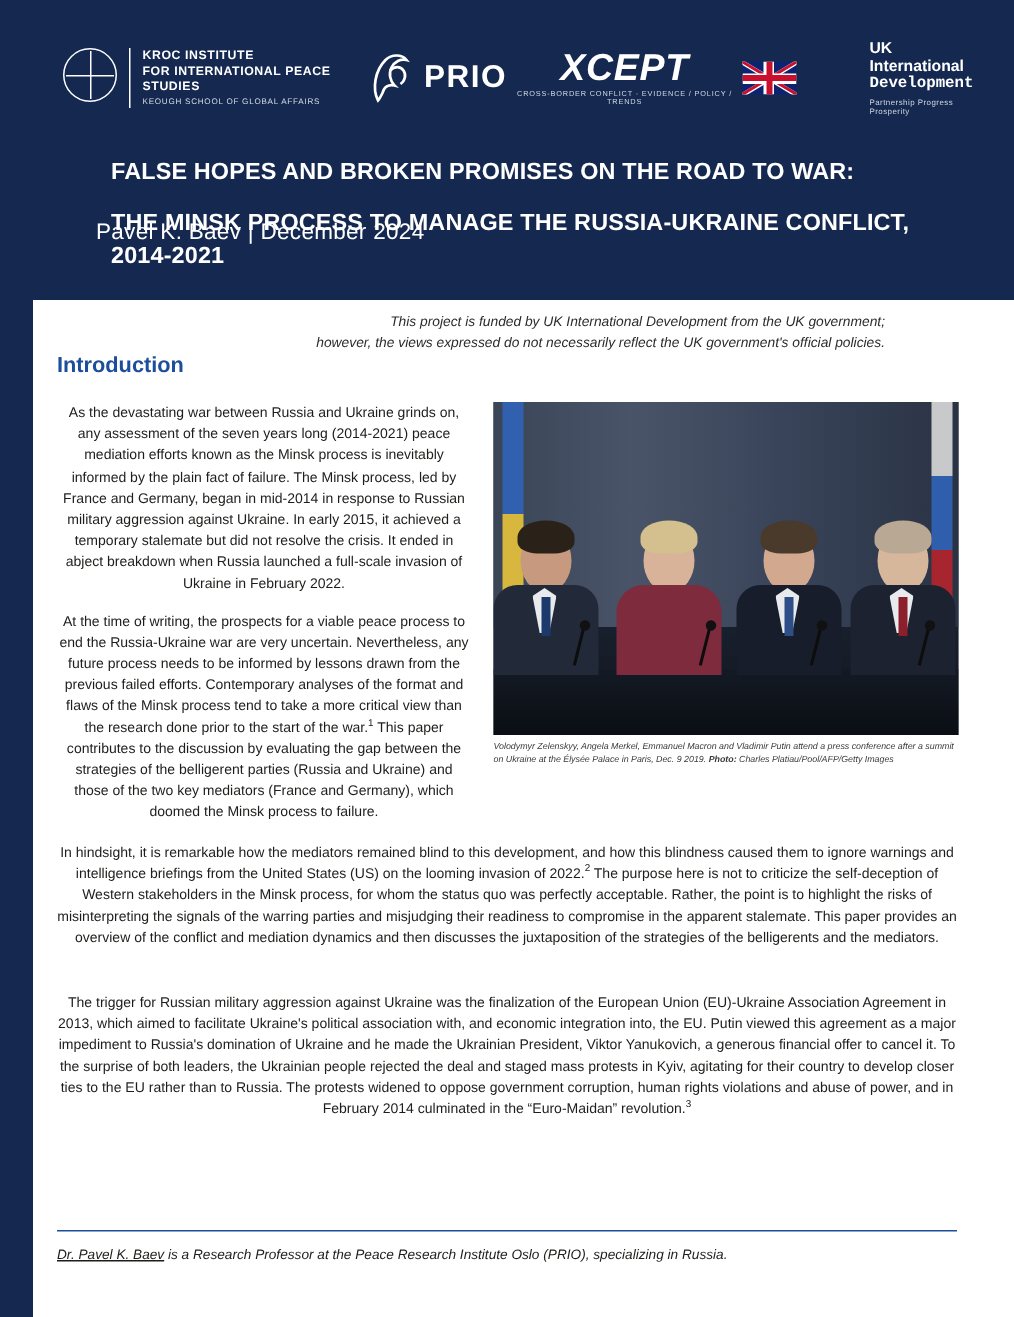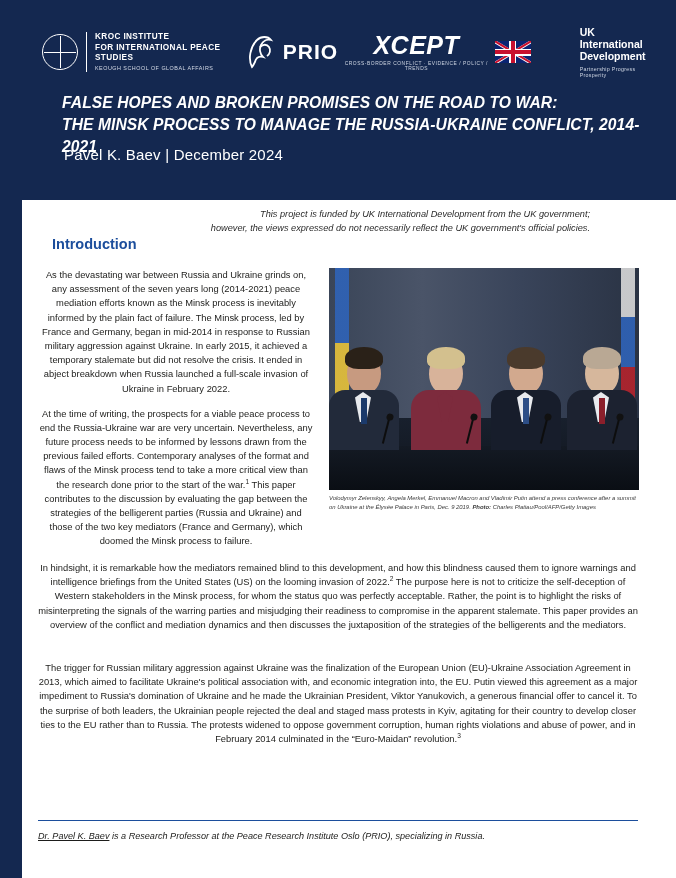--- a/index.html
+++ b/index.html
@@ -47,21 +47,21 @@
     left: 20px;
     top: 26px;
     width: 610px;
     height: 52px;
     display: flex;
     align-items: center;
     justify-content: space-between;
   }
   .logo {
     display: flex;
-    align-items: center;
+    align-items: flex-start;
     gap: 8px;
     color: #ffffff;
   }
   .kroc-globe {
     width: 34px;
     height: 34px;
     border-radius: 50%;
     border: 1.6px solid #ffffff;
     position: relative;
     flex: none;
@@ -127,37 +127,36 @@
   .uf-d1 { width: 44px; height: 3px; background: #fff; top: 9.5px; left: -4px; transform: rotate(31deg); }
   .uf-d2 { width: 44px; height: 3px; background: #fff; top: 9.5px; left: -4px; transform: rotate(-31deg); }
   .uf-dr1 { width: 44px; height: 1.6px; background: #c8102e; top: 10.2px; left: -4px; transform: rotate(31deg); }
   .uf-dr2 { width: 44px; height: 1.6px; background: #c8102e; top: 10.2px; left: -4px; transform: rotate(-31deg); }
   .uf-vw { width: 7px; height: 22px; background: #fff; left: 14.5px; top: 0; }
   .uf-hw { width: 36px; height: 7px; top: 7.5px; left: 0; background: #fff; }
   .uf-vr { width: 4px; height: 22px; background: #c8102e; left: 16px; top: 0; }
   .uf-hr { width: 36px; height: 4px; top: 9px; left: 0; background: #c8102e; }
   .ukaid-text { line-height: 1.15; margin-left: 41px; }
   .ukaid-l1 { font-size: 10.5px; font-weight: bold; }
-  .ukaid-l2 { font-size: 10.5px; font-weight: bold; }
+  .ukaid-l2 { font-size: 10.5px; font-weight: bold; font-family: Liberation Mono, monospace; }
   .ukaid-l3 { font-size: 5.3px; color: #cfd6e3; margin-top: 3px; letter-spacing: 0.3px; }
 
   .title-block {
     position: absolute;
     left: 40px;
     top: 92px;
     width: 600px;
   }
   .doc-title {
     font-size: 15.6px;
     font-weight: bold;
     line-height: 1.42;
     letter-spacing: 0.1px;
     color: #ffffff;
-    margin: 0;
-    font-style: italic;
+    margin: 12px;
   }
   .doc-author {
     position: absolute;
     left: 42px;
     top: 146px;
     font-size: 15px;
     color: #ffffff;
     letter-spacing: 0.2px;
   }
 
@@ -170,21 +169,21 @@
     text-align: right;
     font-size: 9.2px;
     font-style: italic;
     color: #2b2b2b;
     line-height: 1.55;
   }
 
   
   .body-area {
     position: absolute;
-    left: 52px;
+    left: 38px;
     top: 236px;
     width: 600px;
   }
   h2.section {
     color: #1c4e9c;
     font-size: 14.5px;
     font-weight: bold;
     margin: 0 0 13px 0;
   }
   h2.section.second { margin-top: 0; }

